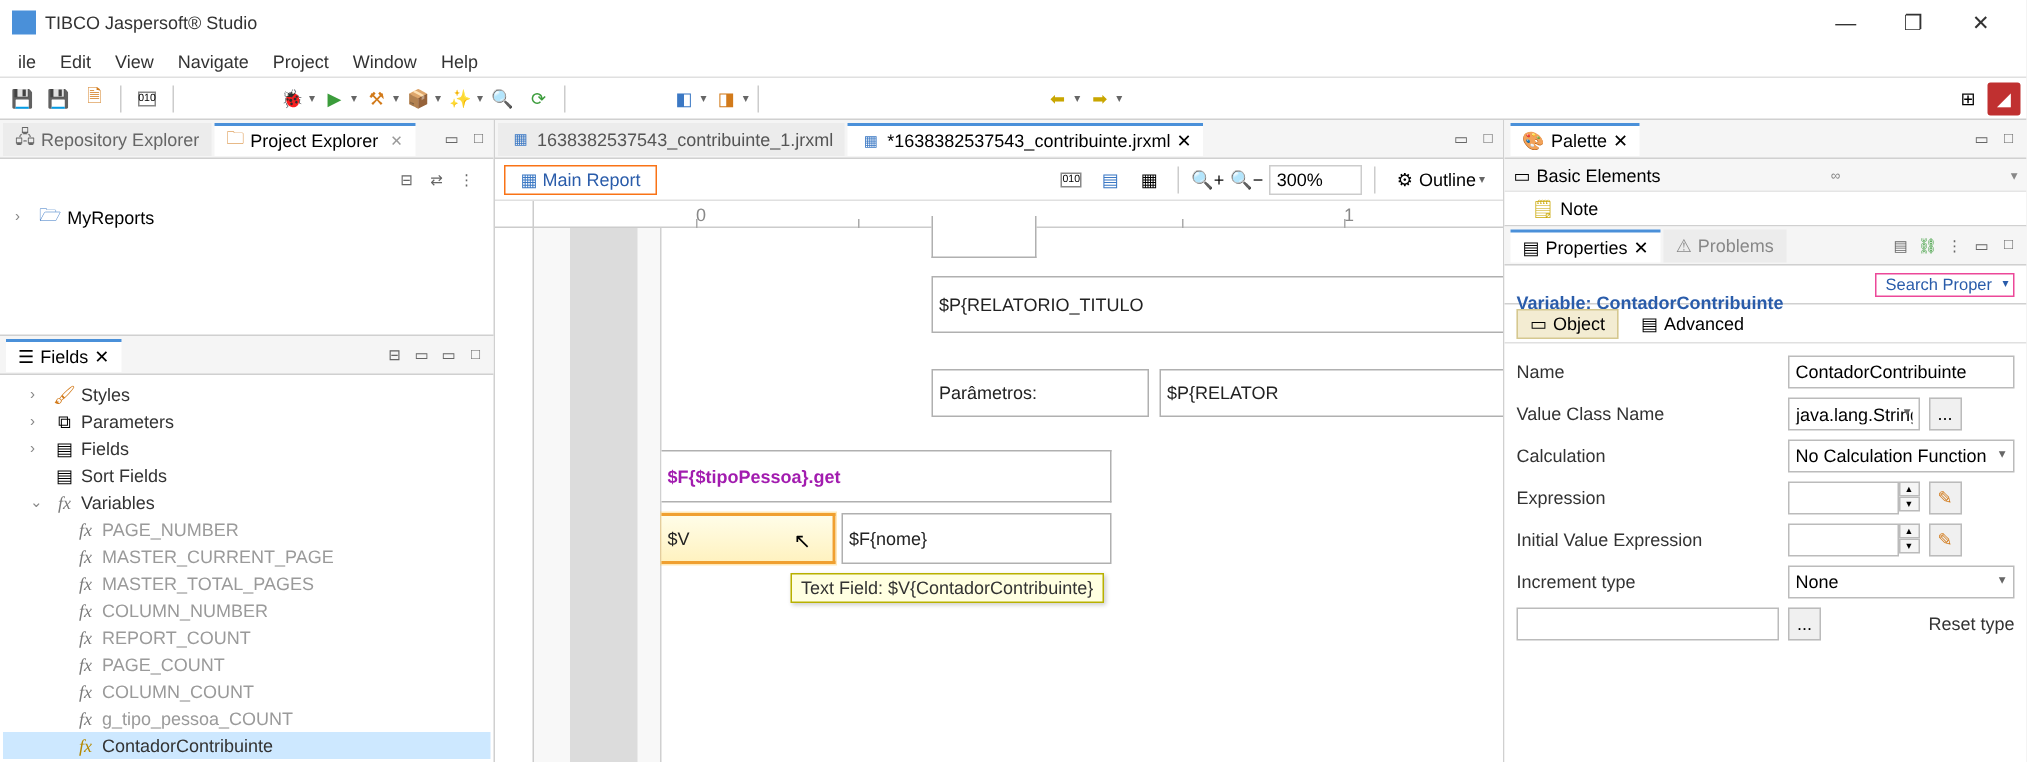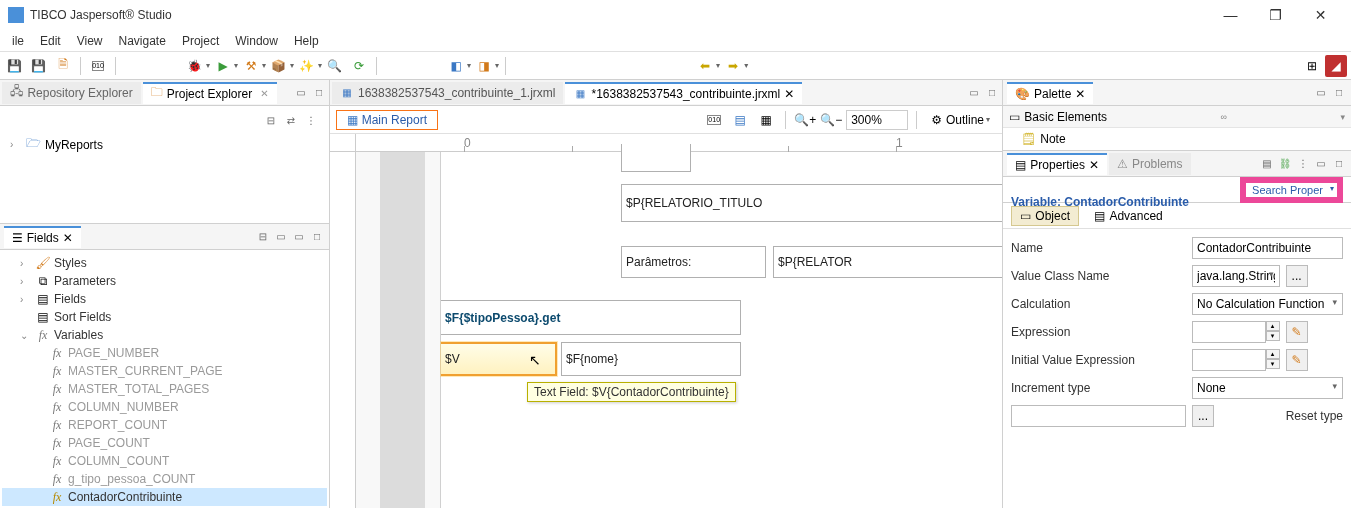--- a/index.html
+++ b/index.html
@@ -70,21 +70,21 @@
 .ruler-h span { position: absolute; top: 2px; }
 .ruler-tick { position: absolute; top: 12px; width: 1px; height: 6px; background: #aaa; }
 .ruler-v { position: absolute; top: 18px; left: 0; width: 26px; bottom: 0; background: #fff; border-right: 1px solid #ccc; }
 .ruler-corner { position: absolute; top: 0; left: 0; width: 26px; height: 18px; background: #fff; border-right: 1px solid #ccc; border-bottom: 1px solid #ccc; }
 
 .page-shadow { position: absolute; top: 18px; left: 50px; width: 45px; bottom: 0; background: #dcdcdc; }
 .page { position: absolute; top: 18px; left: 110px; right: -60px; bottom: -20px; background: #fff; border-left: 1px solid #d0d0d0; }
 
 .el { position: absolute; border: 1px solid #b0b0b0; background: #fff; display: flex; align-items: center; padding: 0 4px; font-family: "Segoe UI", Arial; overflow: hidden; white-space: nowrap; }
 .el-big { font-size: 25px; font-weight: 400; color: #222; }
-.el-bold { font-size: 24px; font-weight: 700; color: #0c4a6e; }
+.el-bold { font-size: 24px; font-weight: 700; color: #a21caf; }
 .el-med { font-size: 21px; font-weight: 400; color: #222; }
 .el-selected { border: 2px solid #f0a030; background: linear-gradient(#fffde8, #fff2c0); box-shadow: 0 0 0 1px rgba(255,200,80,0.4); }
 
 .tooltip { position: absolute; background: #ffffe1; border: 1px solid #b8b000; padding: 2px 6px; font-size: 11px; color: #333; box-shadow: 1px 1px 3px rgba(0,0,0,0.2); }
 .cursor-arrow { position: absolute; font-size: 14px; color: #000; pointer-events: none; }
 
 
 .right-col { width: 348px; display: flex; flex-direction: column; background: #fff; }
 .palette-header { height: 26px; display: flex; align-items: center; background: #f5f5f5; border-bottom: 1px solid #d0d0d0; padding: 0 4px; }
 .palette-tab { height: 22px; padding: 0 8px; display: inline-flex; align-items: center; gap: 4px; background: #fff; border-top: 2px solid #4a90d9; }
@@ -92,21 +92,21 @@
 .drawer { height: 22px; display: flex; align-items: center; padding: 0 6px; background: #f6f6f6; border-bottom: 1px solid #e5e5e5; cursor: pointer; gap: 4px; }
 .drawer-ctrl { margin-left: auto; font-size: 9px; color: #888; }
 .note-item { height: 22px; display: flex; align-items: center; padding: 0 18px; gap: 4px; }
 
 .props-header { height: 26px; display: flex; align-items: center; background: #f5f5f5; border-bottom: 1px solid #d0d0d0; padding: 0 4px; gap: 2px; }
 .props-tab { height: 22px; padding: 0 8px; display: inline-flex; align-items: center; gap: 4px; cursor: pointer; }
 .props-tab.active { background: #fff; border-top: 2px solid #4a90d9; }
 .props-tab.inactive { color: #888; background: #ececec; }
 .props-title { height: 26px; display: flex; align-items: center; padding: 0 8px; border-bottom: 1px solid #d0d0d0; }
 .props-title .var-name { font-weight: 700; color: #2a5caa; margin-top: 24px; }
-.search-props { margin-left: auto; color: #2a5caa; font-size: 11px; border: 6px solid #ec4899; padding: 1px 14px 1px 6px; position: relative; }
+.search-props { margin-left: auto; color: #2a5caa; font-size: 11px; border: 1px solid #ec4899; padding: 1px 14px 1px 6px; position: relative; }
 .search-props::after { content: "▾"; position: absolute; right: 3px; font-size: 8px; }
 
 .props-mode { height: 26px; display: flex; align-items: center; padding: 0 8px; gap: 6px; border-bottom: 1px solid #e0e0e0; }
 .mode-btn { padding: 2px 8px; border: 1px solid transparent; cursor: pointer; display: inline-flex; align-items: center; gap: 4px; }
 .mode-btn.active { background: #f3ecd2; border: 1px solid #d5c890; }
 
 .props-grid { padding: 8px; display: grid; grid-template-columns: 175px 1fr auto; gap: 6px 6px; align-items: center; }
 .prop-label { color: #333; }
 .prop-input { height: 22px; border: 1px solid #bbb; padding: 0 4px; width: 100%; background: #fff; }
 .prop-combo { position: relative; }

